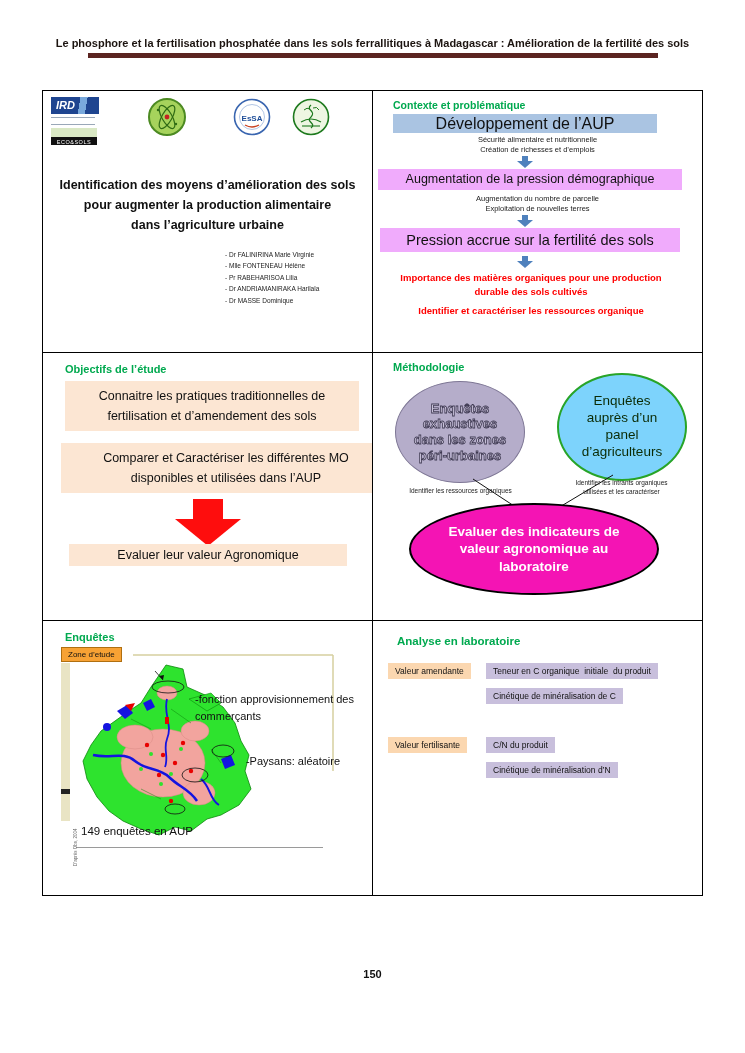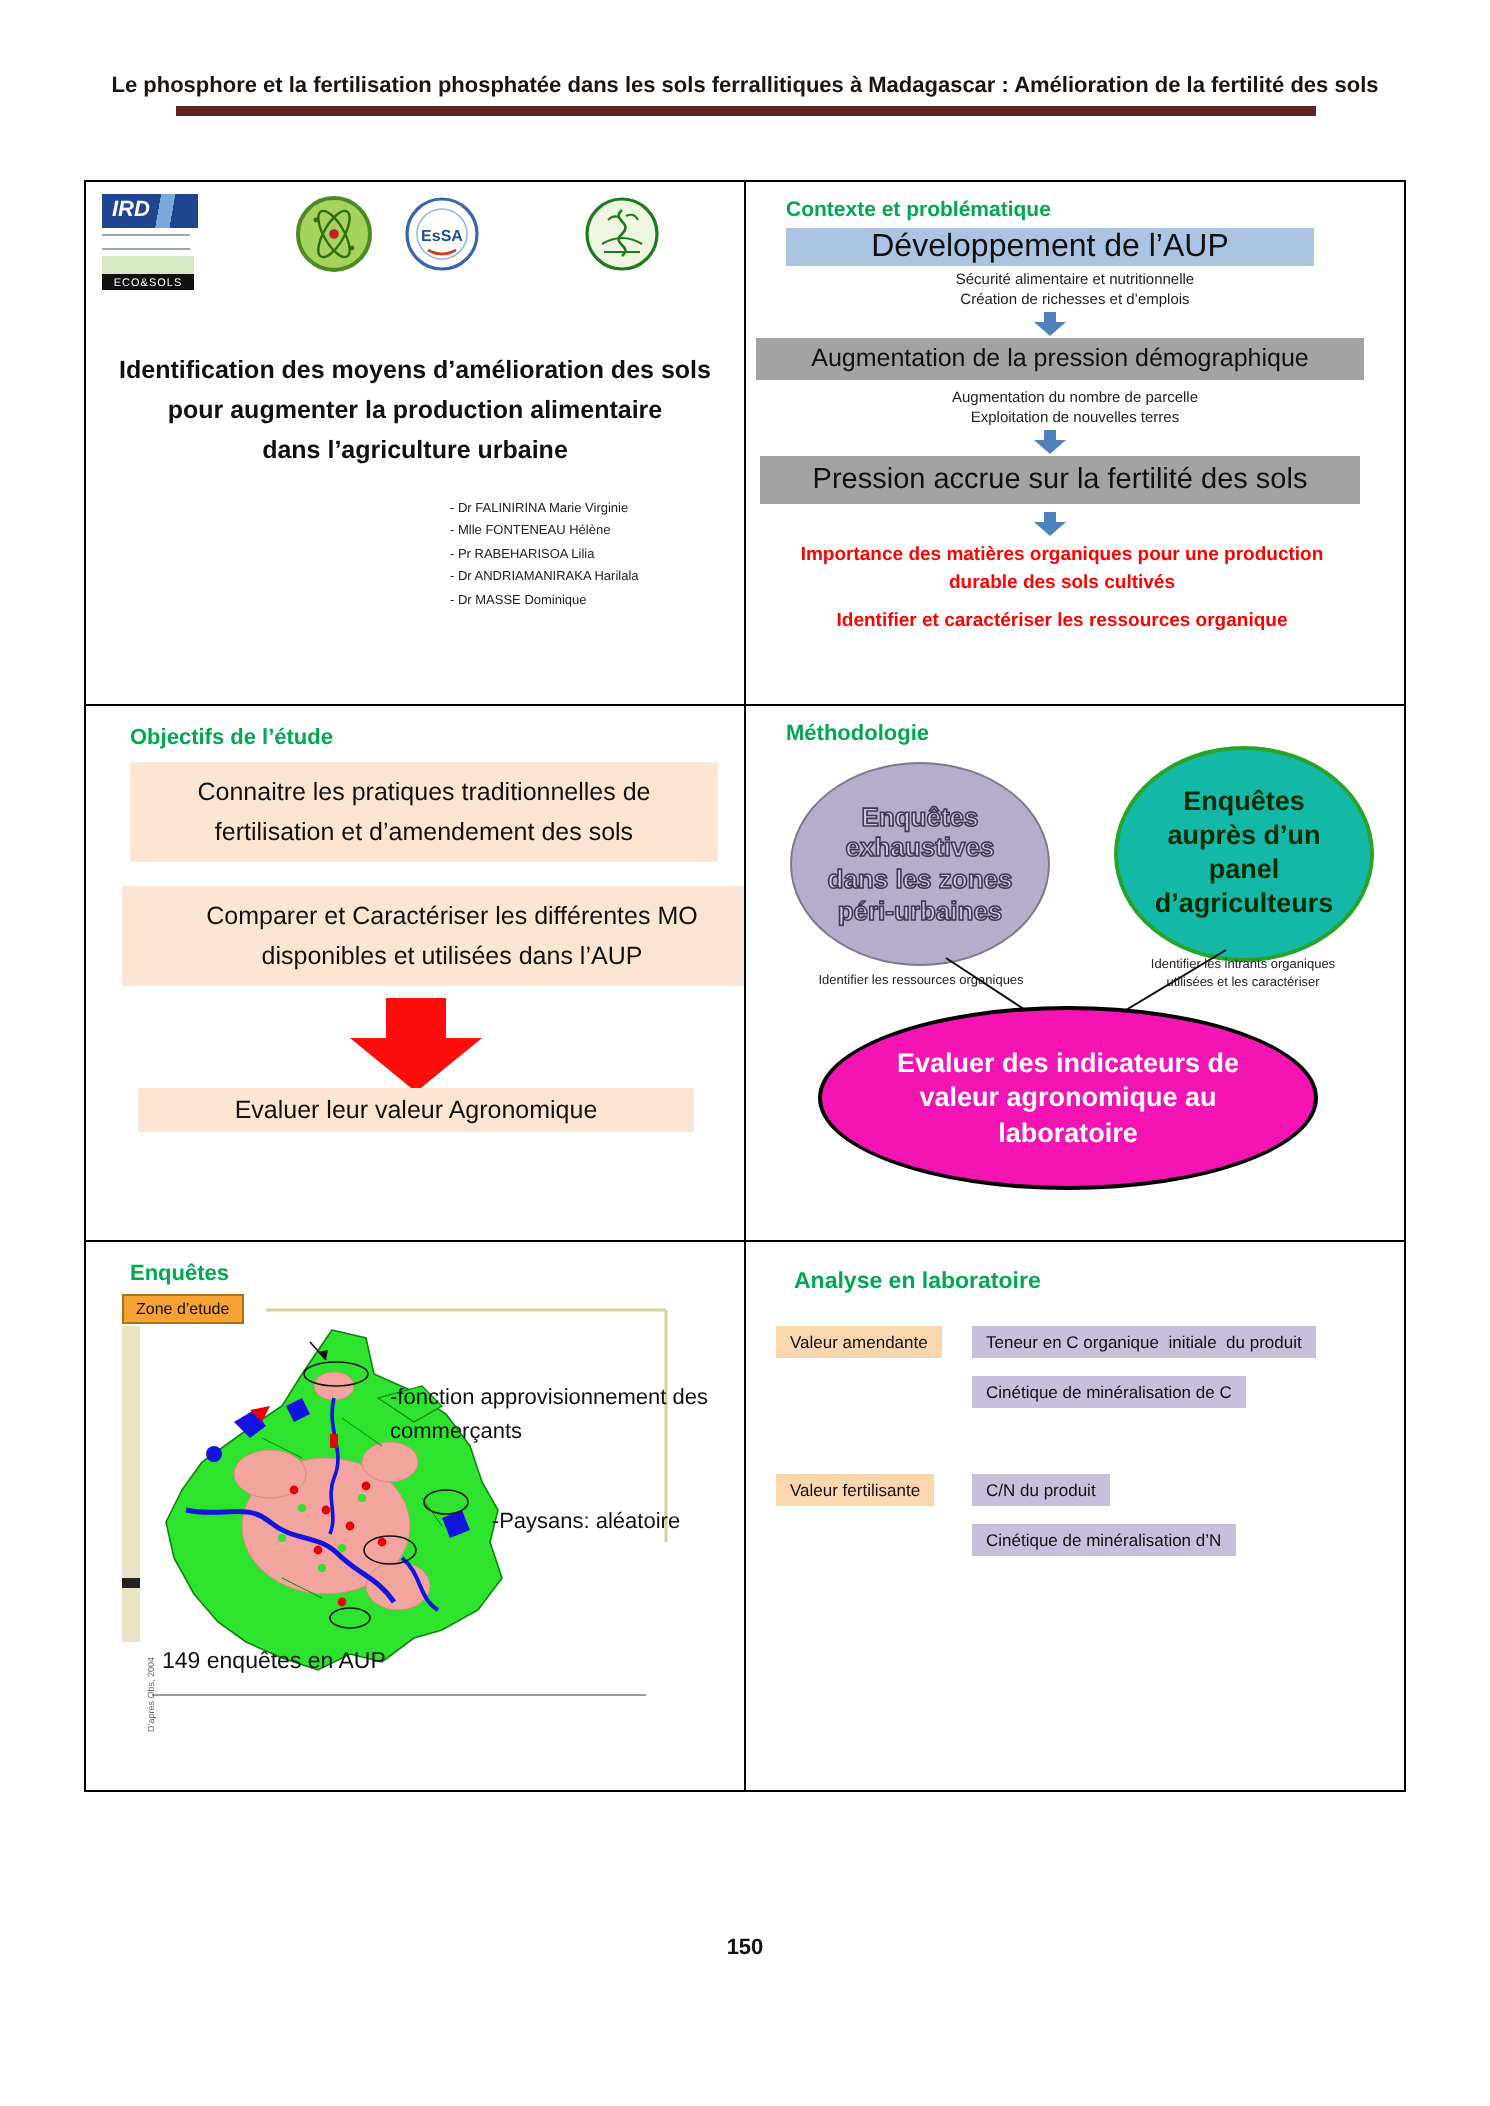--- a/index.html
+++ b/index.html
@@ -15,35 +15,35 @@
   
   .ird-box{width:48px;height:17px;background:linear-gradient(100deg,#1f4590 58%,#79a9dc 58%,#79a9dc 72%,#1f4590 72%);color:#fff;font-style:italic;font-weight:bold;font-size:11px;line-height:17px;padding-left:5px;box-sizing:border-box;}
   .ird-lines{width:44px;height:6px;border-top:1px solid #9aa8b8;border-bottom:1px solid #9aa8b8;margin-top:3px;}
   .ecosols{width:46px;height:17px;margin-top:3px;background:linear-gradient(#d9e8c4 0 52%,#101010 52%);color:#fff;font-size:5.5px;display:flex;align-items:flex-end;justify-content:center;letter-spacing:.5px;}
   .logo-circle{position:absolute;top:7px;width:38px;height:38px;}
   .s1-title{position:absolute;left:0;right:0;top:84px;text-align:center;font-weight:bold;font-size:12.5px;line-height:20px;color:#111;}
   .s1-authors{position:absolute;left:182px;top:158px;font-size:6.5px;line-height:1.75;color:#222;}
   
   .bar{position:absolute;text-align:center;color:#111;}
   .bar-blue{background:#aac4e2;}
-  .bar-pink{background:#a3a3a3;}
+  .bar-pink{background:#f0abfc;}
   .sub{position:absolute;left:0;right:0;text-align:center;font-size:7.5px;color:#222;}
   .blue-arrow{position:absolute;width:16px;display:flex;flex-direction:column;align-items:center;}
   .blue-arrow .stem{width:6px;height:5px;background:#4f81bd;}
   .blue-arrow .head{width:0;height:0;border-left:8px solid transparent;border-right:8px solid transparent;border-top:7px solid #4f81bd;}
   .red-text{position:absolute;left:10px;width:296px;text-align:center;font-size:9.5px;font-weight:bold;color:#ff0000;line-height:1.45;}
   
   .peach{background:#fce6d3;text-align:center;font-size:12.5px;color:#111;}
   .red-arrow{position:absolute;display:flex;flex-direction:column;align-items:center;}
   .red-arrow .stem{width:30px;height:20px;background:#fe0d0d;}
   .red-arrow .head{width:0;height:0;border-left:33px solid transparent;border-right:33px solid transparent;border-top:27px solid #fe0d0d;}
   
   .ellipse{position:absolute;border-radius:50%;display:flex;align-items:center;justify-content:center;text-align:center;box-sizing:border-box;}
   .el-lav{background:#b5adca;border:1.5px solid #7e7795;color:#cdc6de;-webkit-text-stroke:.8px #3f3a52;font-weight:bold;font-size:13px;line-height:1.2;padding:0 12px;z-index:1;}
-  .el-green{background:#14b8a6;border:2px solid #28a428;color:#0b2b05;font-weight:bold;font-size:13.5px;line-height:1.25;padding:0 14px;z-index:1;}
+  .el-green{background:#7dd3fc;border:2px solid #28a428;color:#0b2b05;font-weight:normal;font-size:13.5px;line-height:1.25;padding:0 14px;z-index:1;}
   .el-mag{background:#f414b4;border:2px solid #000000;color:#fff;font-weight:bold;font-size:13.5px;line-height:1.3;padding:0 24px;z-index:4;}
   .meth-label{position:absolute;font-size:6.5px;color:#222;text-align:center;line-height:1.35;z-index:2;}
   #meth-lines{position:absolute;left:0;top:0;z-index:3;pointer-events:none;}
   
   .zone-label{position:absolute;background:#f7a234;border:1px solid #b06f10;font-size:8px;color:#111;padding:2px 6px;z-index:5;}
   .map-credit{position:absolute;writing-mode:vertical-rl;transform:rotate(180deg);font-size:4.5px;color:#666;z-index:5;}
   .map-caption{position:absolute;font-size:11.5px;color:#111;z-index:5;}
   .enq-text{position:absolute;font-size:11px;color:#111;line-height:1.55;}
   .map-underline{position:absolute;border-top:1px solid #9a9a9a;}
   .beige-bar{position:absolute;width:9px;background:#e9e4c4;}
@@ -73,21 +73,21 @@
       <span class="logo-circle" style="left:105px;">
         <svg width="38" height="38" viewBox="0 0 38 38">
           <circle cx="19" cy="19" r="18" fill="#a6d35c" stroke="#4c8a22" stroke-width="2"></circle>
           <ellipse cx="19" cy="19" rx="13" ry="5" fill="none" stroke="#2f6b14" stroke-width="1.2" transform="rotate(60 19 19)"></ellipse>
           <ellipse cx="19" cy="19" rx="13" ry="5" fill="none" stroke="#2f6b14" stroke-width="1.2" transform="rotate(-60 19 19)"></ellipse>
           <circle cx="19" cy="19" r="2.4" fill="#c42222"></circle>
           <circle cx="10" cy="12" r="1.2" fill="#2f6b14"></circle>
             <circle cx="28" cy="26" r="1.2" fill="#2f6b14"></circle>
         </svg>
       </span>
-      <span class="logo-circle" style="left:159px;">
+      <span class="logo-circle" style="left:190px;">
         <svg width="38" height="38" viewBox="0 0 38 38">
           <circle cx="19" cy="19" r="17.5" fill="#ffffff" stroke="#3a66b0" stroke-width="1.6"></circle>
           <circle cx="19" cy="19" r="12.5" fill="none" stroke="#9db6dd" stroke-width=".8"></circle>
           <text x="19" y="22.5" font-size="8" font-weight="bold" fill="#1f4e99" text-anchor="middle">EsSA</text>
           <path d="M12,27 Q19,31 26,27" stroke="#c8401f" stroke-width="1.4" fill="none"></path>
         </svg>
       </span>
       <span class="logo-circle" style="left:249px;">
         <svg width="38" height="38" viewBox="0 0 38 38">
           <circle cx="19" cy="19" r="17.5" fill="#eef6e2" stroke="#1e7a1e" stroke-width="1.6"></circle>

